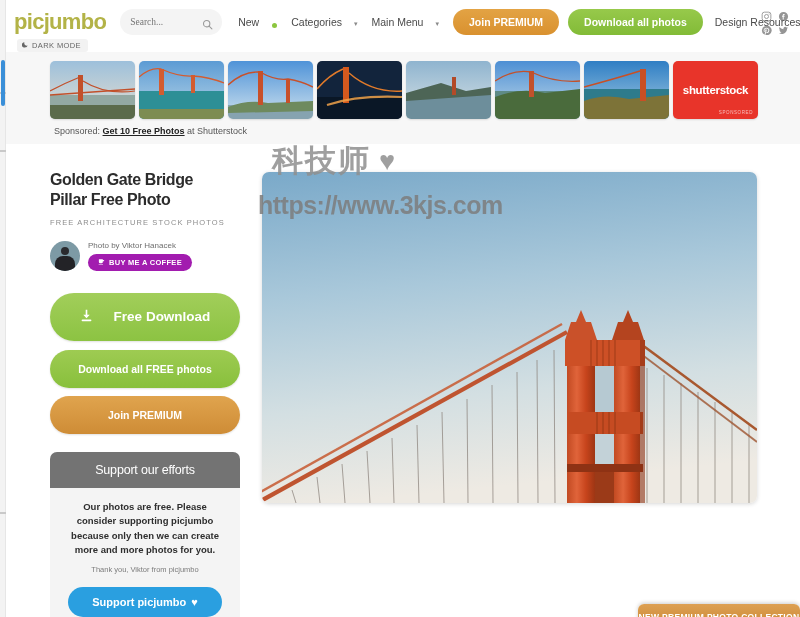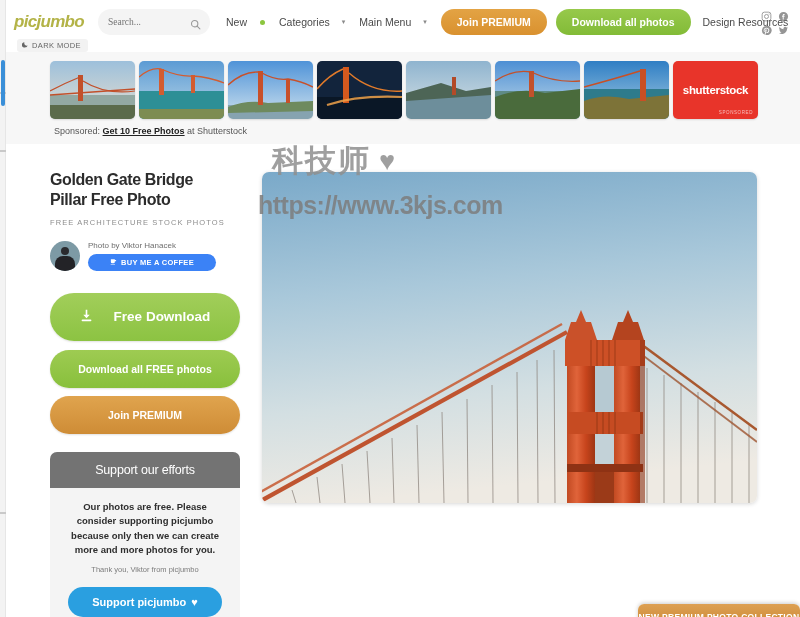--- a/index.html
+++ b/index.html
@@ -24,37 +24,37 @@
   .scrollbar-tick {
     position:absolute; left:0; width:6px; height:2px; background:#c9c9c9;
   }
 
   
   .header {
     position: absolute; left: 6px; top: 0; width: 794px; height: 44px;
     background: #ffffff; display: flex; align-items: center; padding: 0 10px 0 8px;
   }
   .logo {
-    font-size: 17px; font-weight: bold; color: #b3b347; letter-spacing: -0.7px;
-    margin-right: 14px; cursor: pointer; font-family: "Liberation Sans", sans-serif; font-style: italic;
+    font-size: 22px; font-weight: bold; color: #b3b347; letter-spacing: -0.7px;
+    margin-right: 14px; cursor: pointer; font-family: "Liberation Sans", sans-serif;
   }
   .search-box {
     position: relative; width: 112px; height: 26px; border-radius: 13px;
     background: #f4f4f4; display: flex; align-items: center; padding: 0 10px;
     margin-right: 16px;
   }
   .search-box input {
     border: none; background: transparent; outline: none; font-size: 9.5px;
     color: #9a9a9a; width: 82px; font-family: Liberation Serif, serif;
   }
   .search-icon { position: absolute; right: 9px; top: 7px; }
 
   .nav-item {
     font-size: 10.5px; color: #4a4a4a; margin-right: 14px; white-space: nowrap;
-    display: flex; align-items: center; cursor: pointer; gap: 8px;
+    display: flex; align-items: flex-end; cursor: pointer; gap: 8px;
   }
   .nav-dot {
     display: inline-block; width: 5px; height: 5px; border-radius: 50%;
     background: #8cc63f; margin-left: 5px;
   }
   .caret { margin-left: 4px; font-size: 7px; color: #8a8a8a; }
 
   .btn-premium {
     background: linear-gradient(#e3a344, #d9912f);
     color: #fff; font-size: 10.5px; font-weight: bold;
@@ -126,22 +126,22 @@
   .avatar {
     width: 30px; height: 30px; border-radius: 50%; overflow: hidden; flex: none;
     background: #7d9aa5; position: relative;
   }
   .avatar .head { position:absolute; left:11px; top:6px; width:8px; height:8px;
     border-radius:50%; background:#2a2a2e; }
   .avatar .body { position:absolute; left:5px; top:15px; width:20px; height:16px;
     border-radius:8px 8px 0 0; background:#232327; }
   .author-name { font-size: 8px; color: #6e6e6e; }
   .coffee-btn {
-    margin-top: 4px; background: #3b82f6; color: #fff; border: none;
-    border-radius: 11px; padding: 4px 22px; font-size: 7.5px; font-weight: bold;
+    margin-top: 4px; background: #a21caf; color: #fff; border: none;
+    border-radius: 11px; padding: 4px 10px; font-size: 7.5px; font-weight: bold;
     letter-spacing: 0.3px; display: inline-flex; align-items: center; gap: 4px;
     cursor: pointer; font-family: "Liberation Sans", sans-serif; justify-content: flex-end;
   }
 
   .big-btn {
     display: flex; align-items: center; justify-content: center;
     width: 190px; border-radius: 24px; color: #fff; font-weight: bold;
     cursor: pointer; border: none; font-family: "Liberation Sans", sans-serif;
     box-shadow: 0 1px 2px rgba(0,0,0,.12);
   }

